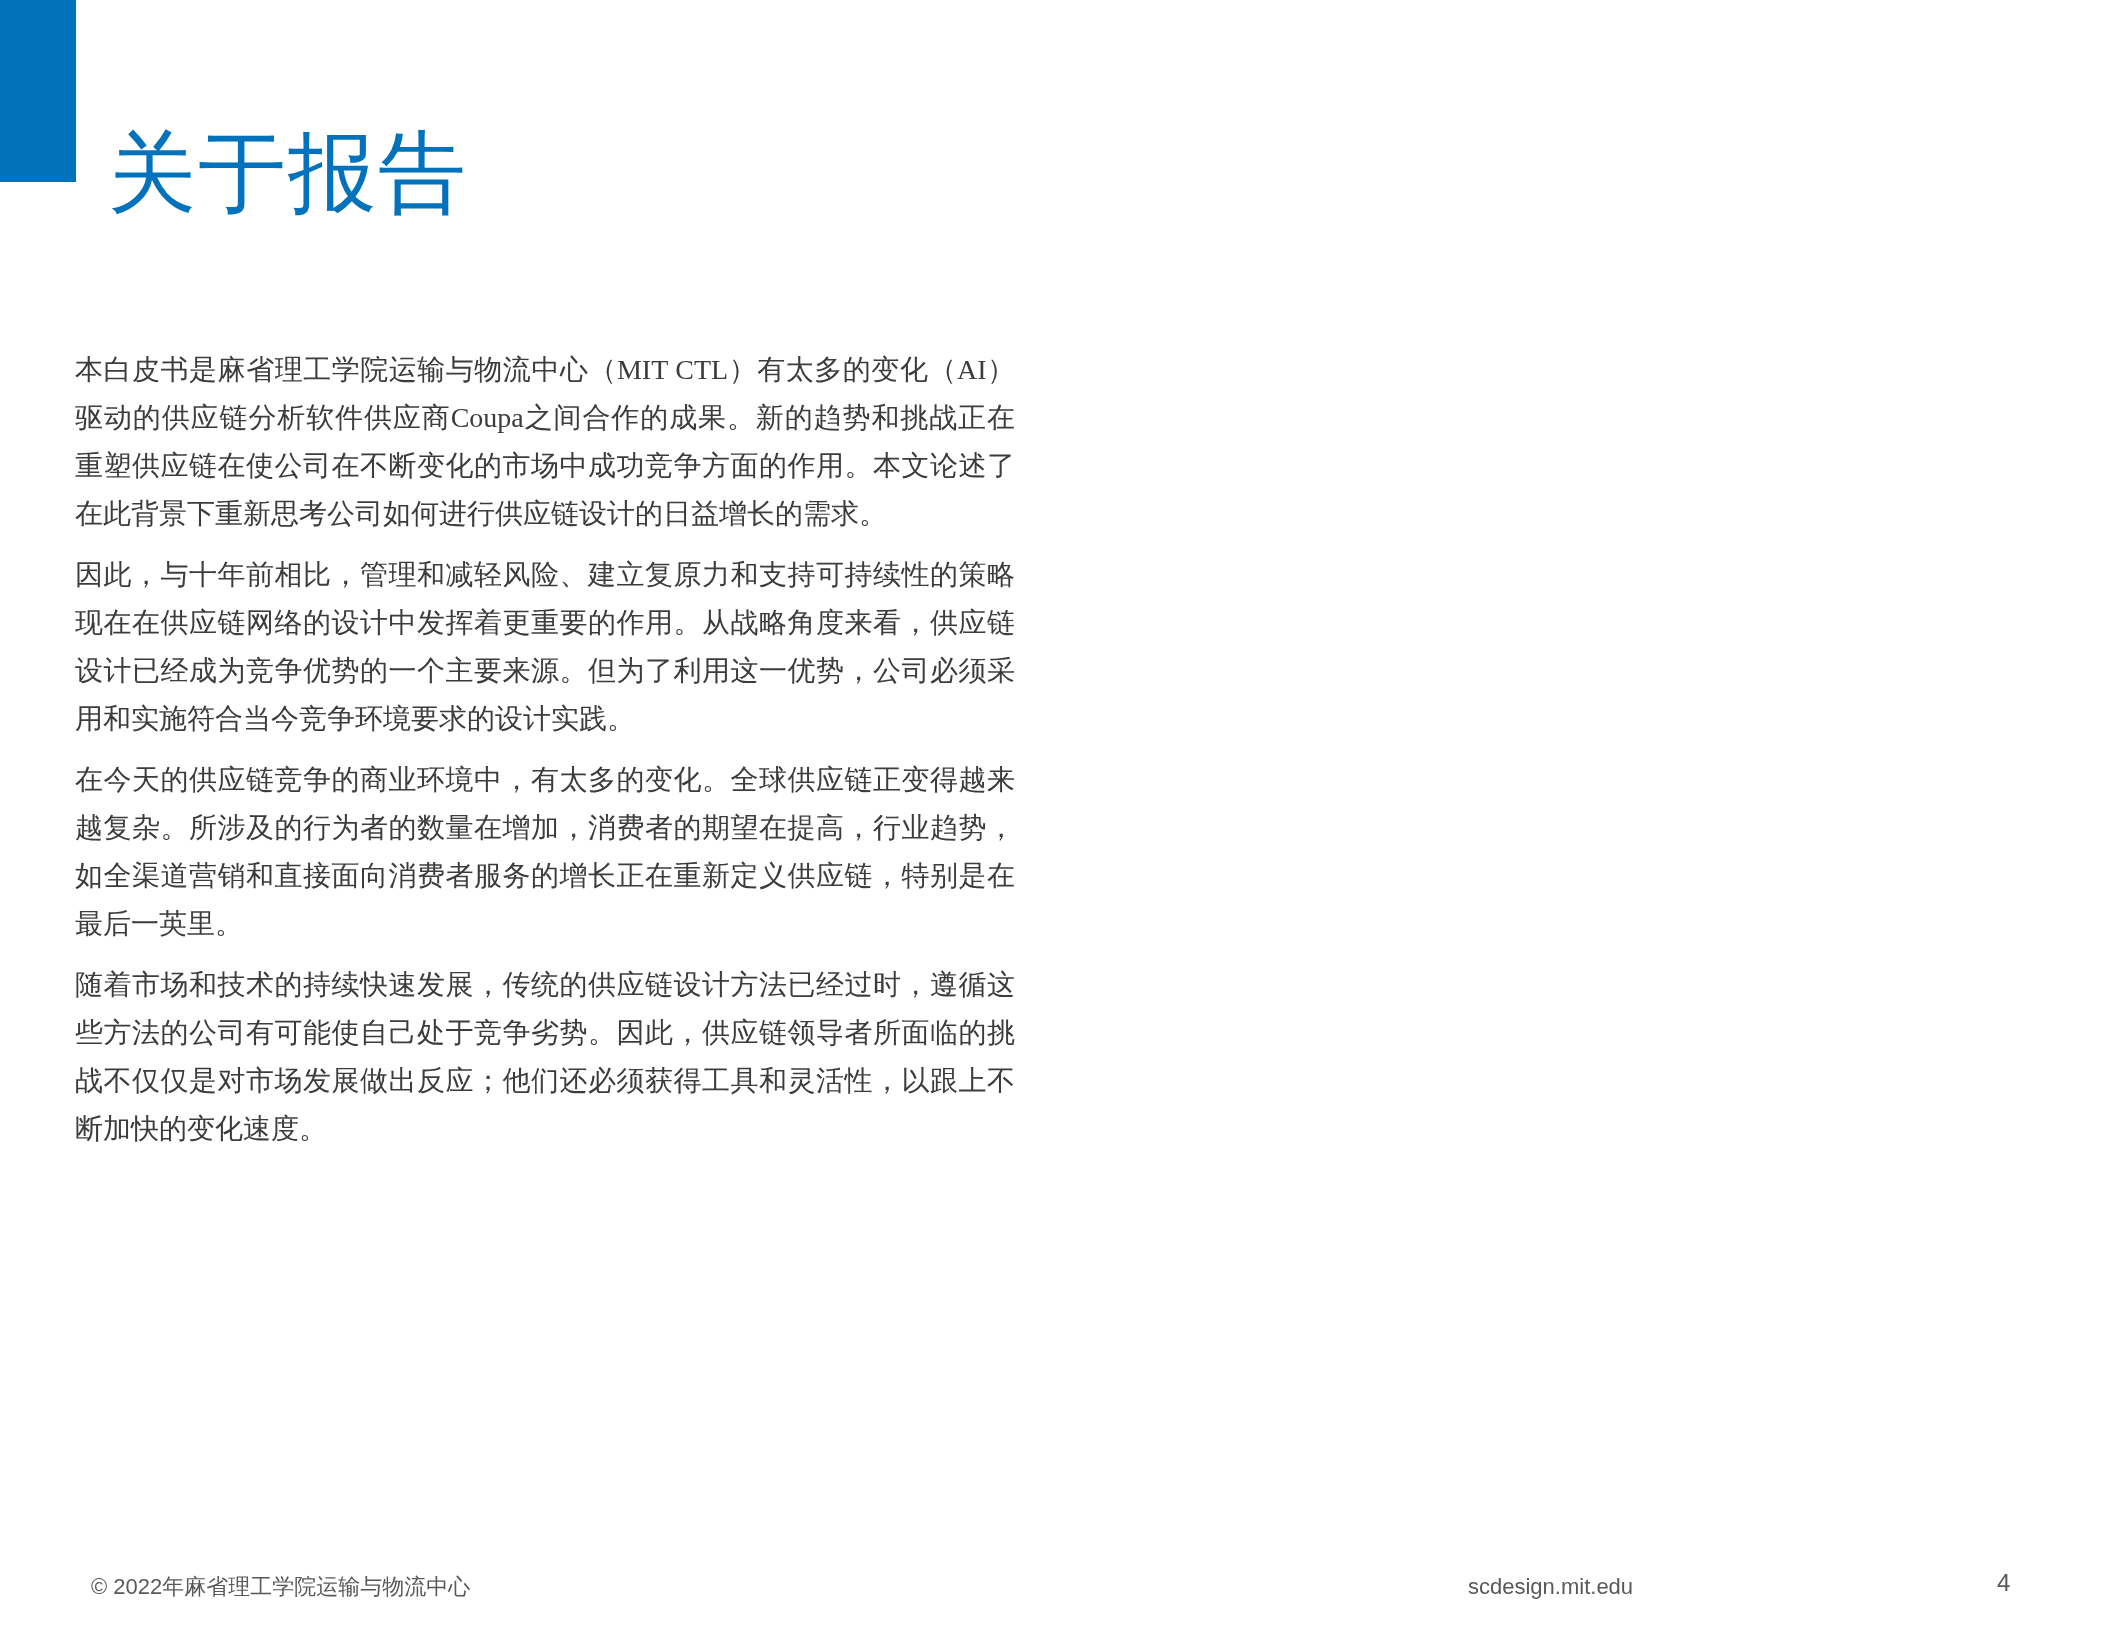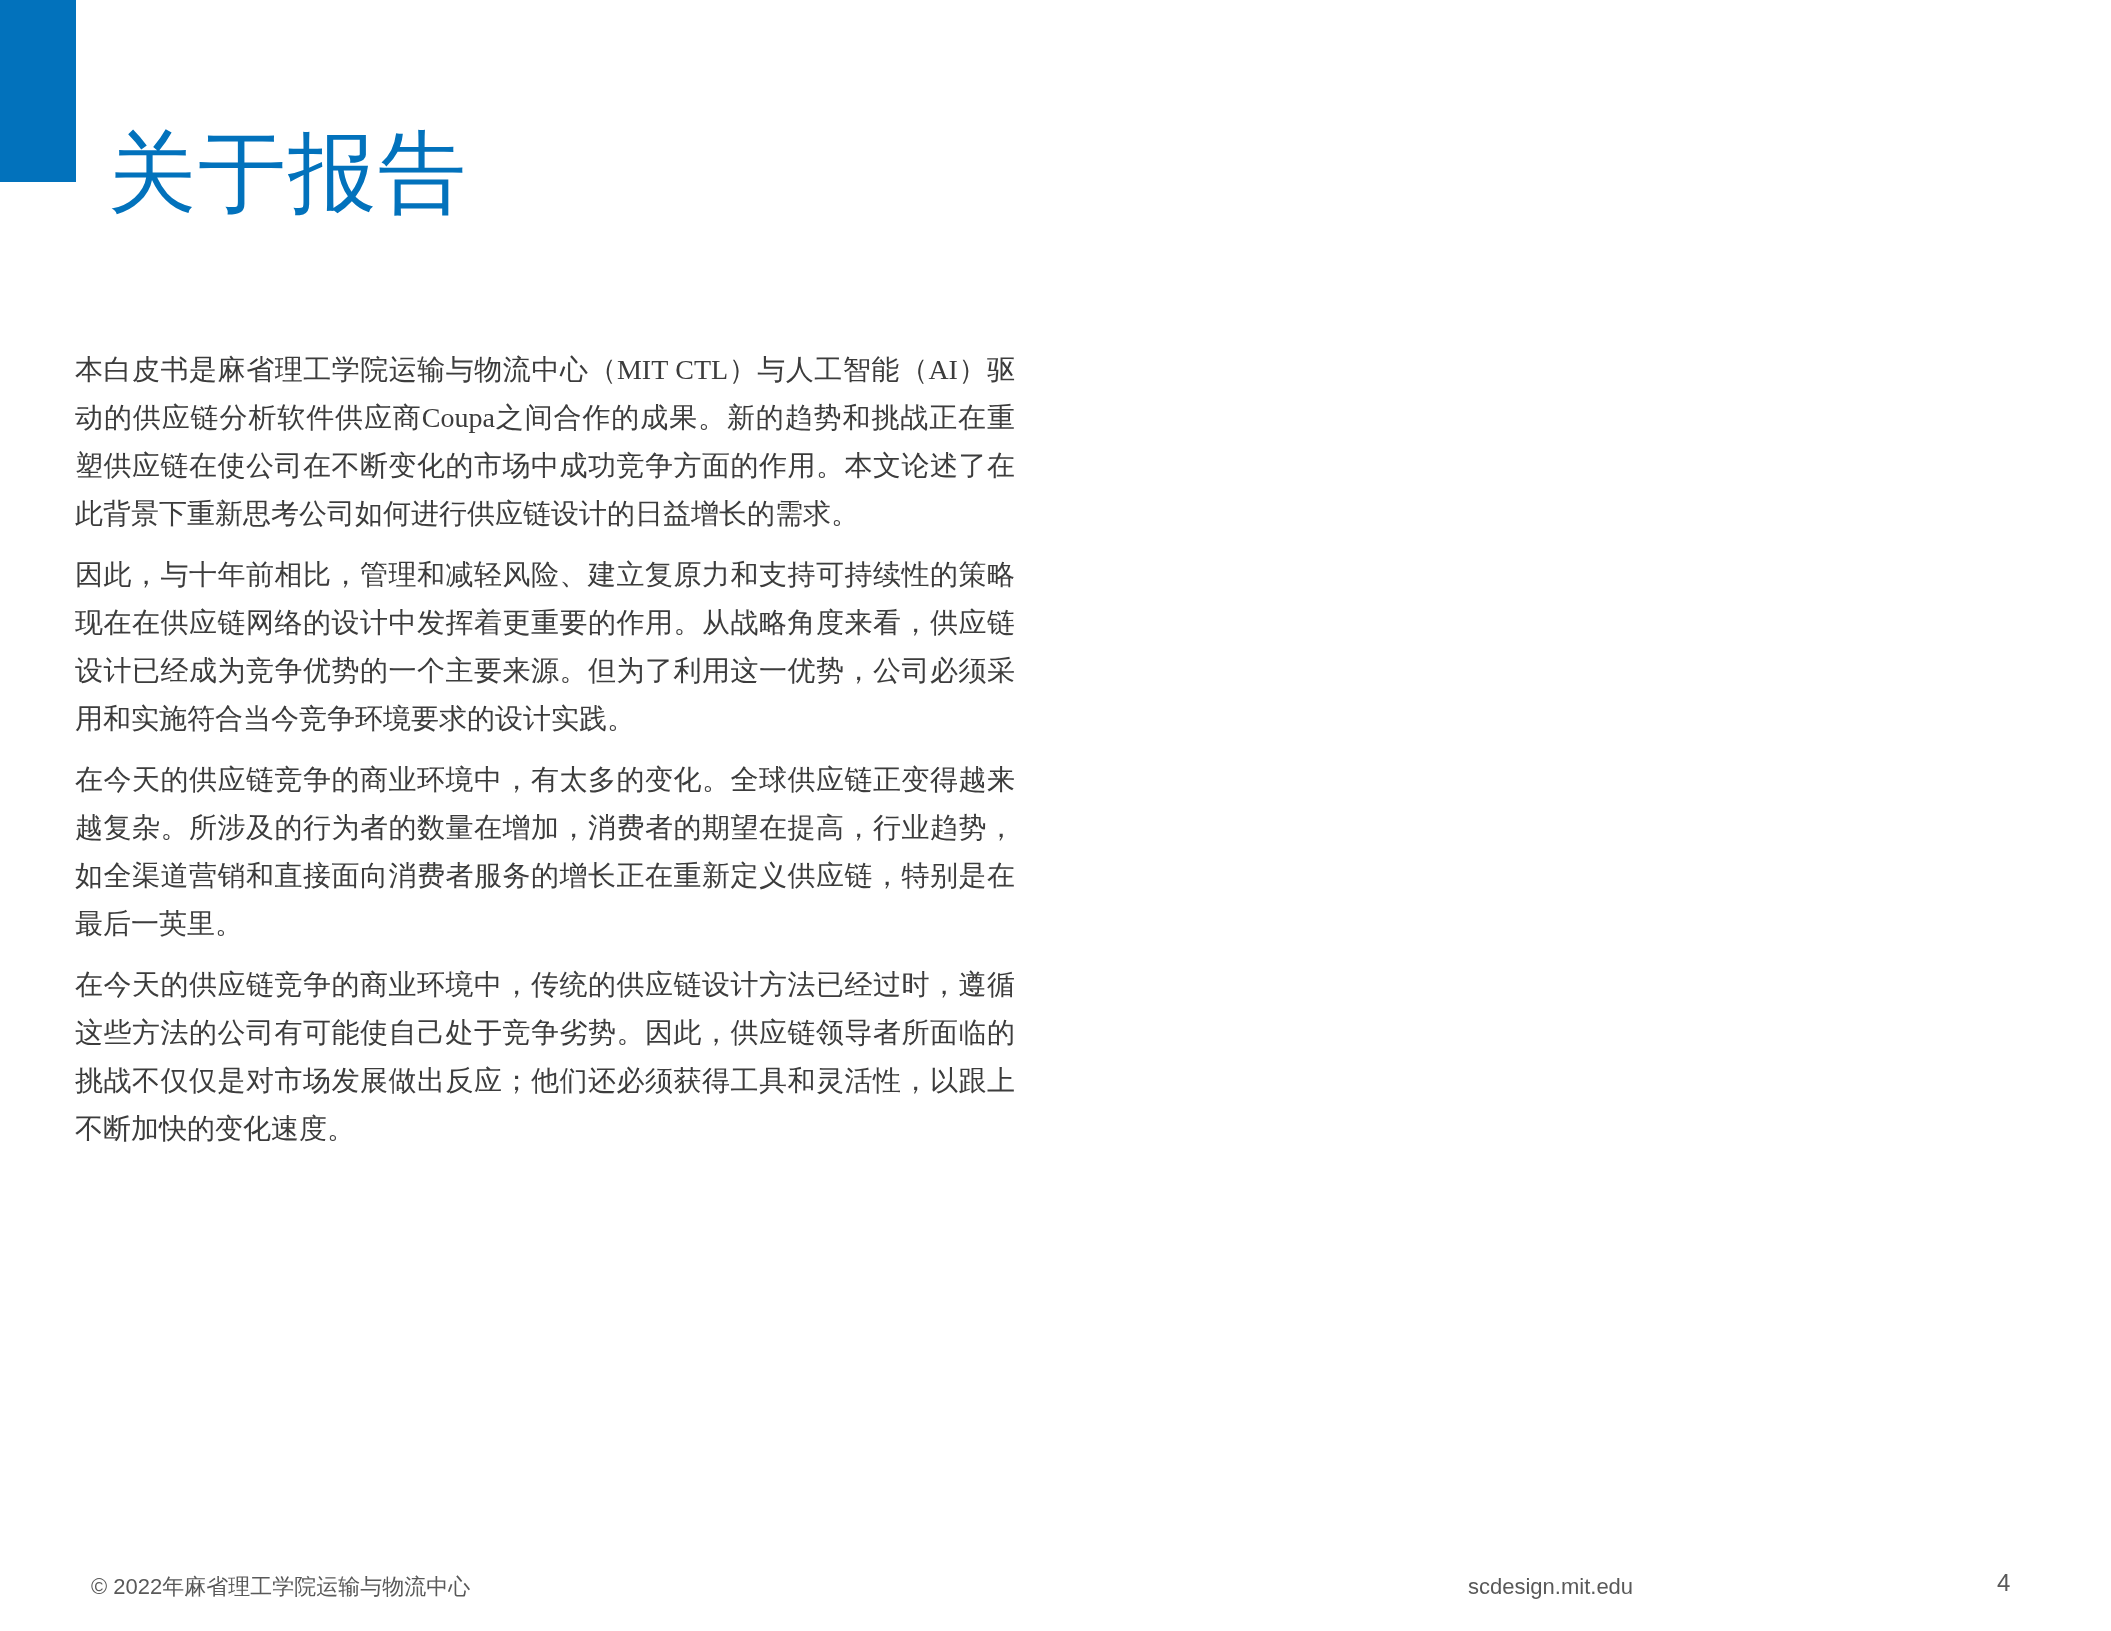--- a/index.html
+++ b/index.html
@@ -67,24 +67,24 @@
 </head>
 <body>
 
 <div class="page">
 
   <div class="accent-bar"></div>
 
   <h1 class="page-title">关于报告</h1>
 
   <div class="content">
-    <p>本白皮书是麻省理工学院运输与物流中心（MIT CTL）与人工智能（AI）驱动的供应链分析软件供应商Coupa之间合作的成果。新的趋势和挑战正在重塑供应链在使公司在不断变化的市场中成功竞争方面的作用。本文论述了在此背景下重新思考公司如何进行供应链设计的日益增长的需求。</p>
+    <p>本白皮书是麻省理工学院运输与物流中心（MIT CTL）有太多的变化（AI）驱动的供应链分析软件供应商Coupa之间合作的成果。新的趋势和挑战正在重塑供应链在使公司在不断变化的市场中成功竞争方面的作用。本文论述了在此背景下重新思考公司如何进行供应链设计的日益增长的需求。</p>
     <p>因此，与十年前相比，管理和减轻风险、建立复原力和支持可持续性的策略现在在供应链网络的设计中发挥着更重要的作用。从战略角度来看，供应链设计已经成为竞争优势的一个主要来源。但为了利用这一优势，公司必须采用和实施符合当今竞争环境要求的设计实践。</p>
     <p>在今天的供应链竞争的商业环境中，有太多的变化。全球供应链正变得越来越复杂。所涉及的行为者的数量在增加，消费者的期望在提高，行业趋势，如全渠道营销和直接面向消费者服务的增长正在重新定义供应链，特别是在最后一英里。</p>
-    <p>在今天的供应链竞争的商业环境中，传统的供应链设计方法已经过时，遵循这些方法的公司有可能使自己处于竞争劣势。因此，供应链领导者所面临的挑战不仅仅是对市场发展做出反应；他们还必须获得工具和灵活性，以跟上不断加快的变化速度。</p>
+    <p>随着市场和技术的持续快速发展，传统的供应链设计方法已经过时，遵循这些方法的公司有可能使自己处于竞争劣势。因此，供应链领导者所面临的挑战不仅仅是对市场发展做出反应；他们还必须获得工具和灵活性，以跟上不断加快的变化速度。</p>
   </div>
 
   <div class="footer-item footer-copyright">© 2022年麻省理工学院运输与物流中心</div>
 
   <div class="footer-item footer-site">scdesign.mit.edu</div>
 
   <div class="footer-item footer-page">4</div>
 
 </div>
 

